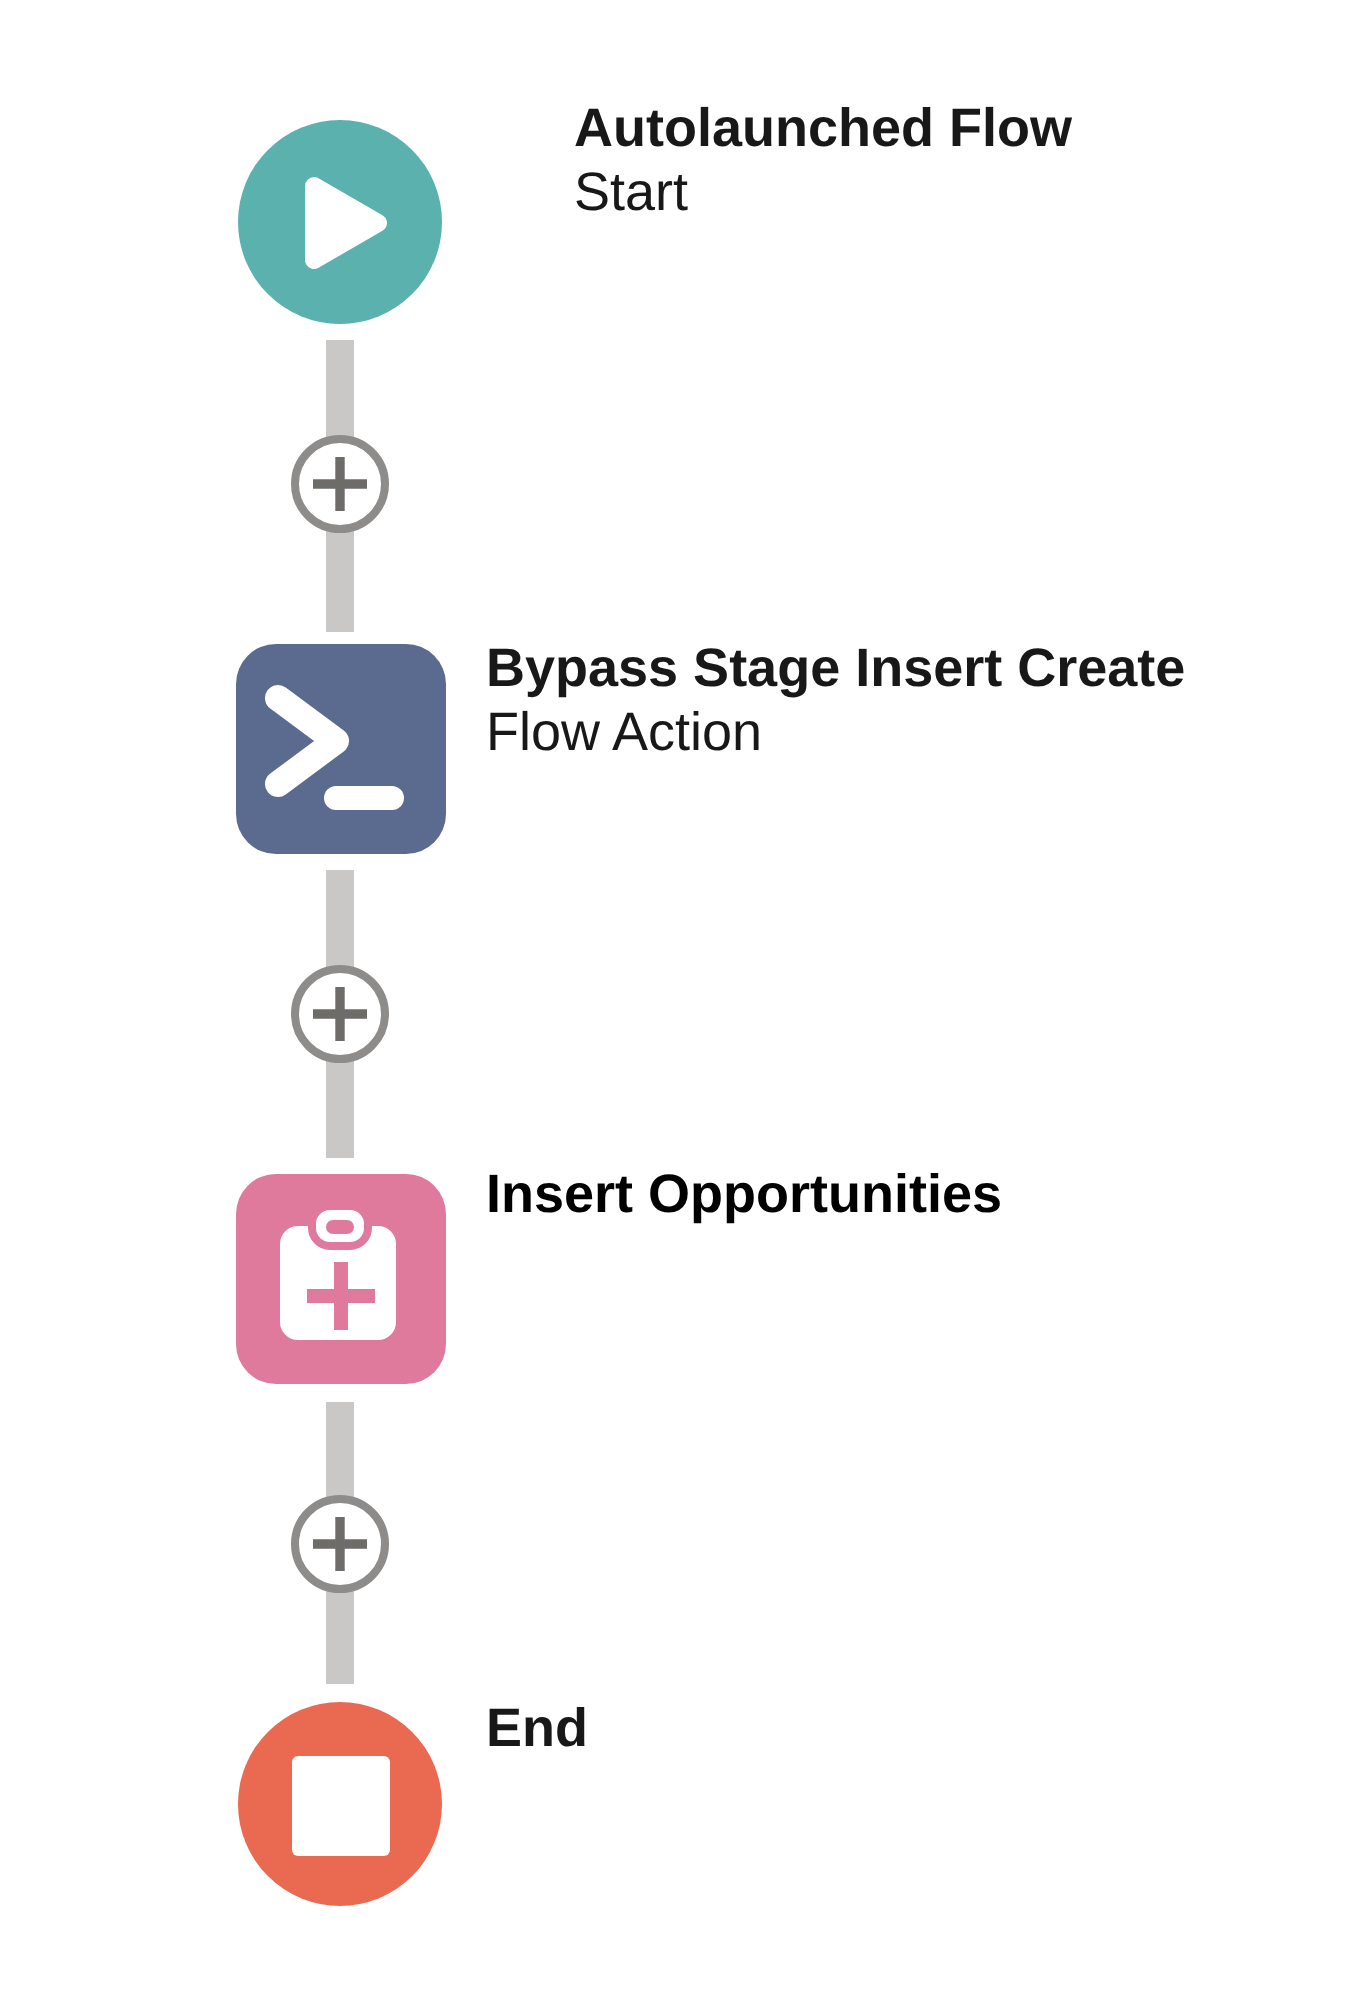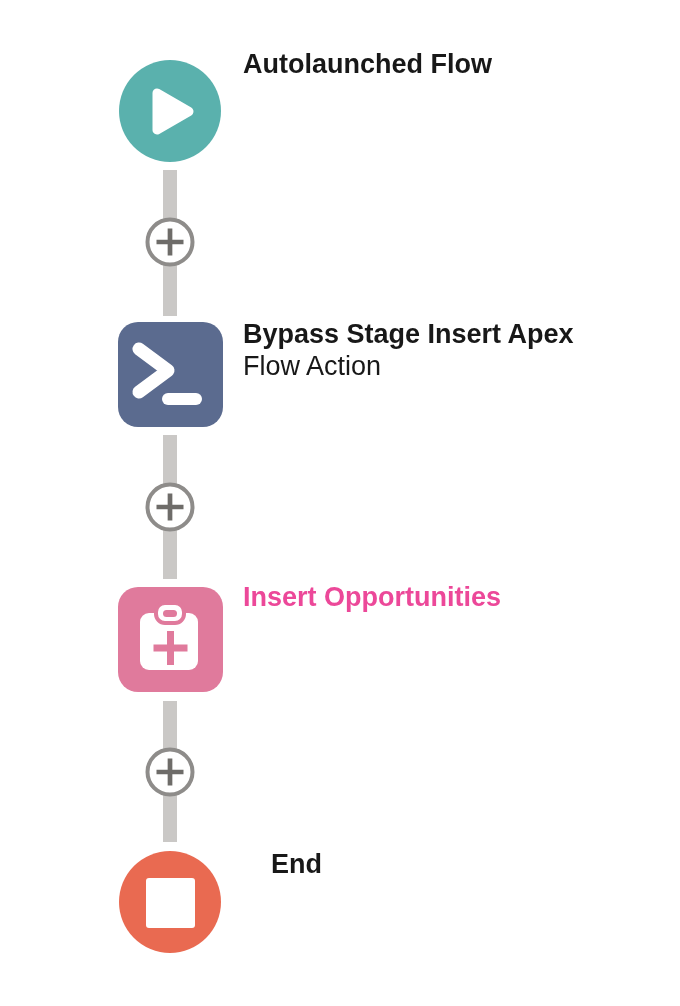--- a/index.html
+++ b/index.html
@@ -35,21 +35,21 @@
   .node svg { display: block; width: 100%; height: 100%; }
   .circle { width: 102px; height: 102px; border-radius: 50%; left: 119px; }
   .square { width: 105px; height: 105px; border-radius: 20px; left: 118px; }
   .n-start  { top: 60px; }
   .n-apex   { top: 322px; }
   .n-create { top: 587px; }
   .n-end    { top: 851px; }
 
   
   .label { position: absolute; left: 243px; }
-  .l-start  { top: 48px; }
+  .l-start  { top: 48px; margin-left: 44px; }
   .l-apex   { top: 318px; }
   .l-create { top: 581px; }
   .l-end    { top: 848px; }
   .title {
     font-size: 27px;
     font-weight: 700;
     line-height: 32px;
     white-space: nowrap;
   }
   .subtitle {
@@ -84,69 +84,70 @@
   <div class="bar bar2" style="background-color: rgb(202, 200, 198);"></div>
   <div class="bar bar3" style="background-color: rgb(202, 200, 198);"></div>
 
   <button class="node circle n-start" aria-label="Autolaunched Flow" style="background-color: rgb(90, 177, 173); color: rgb(90, 177, 173);">
     <svg viewBox="0 0 102 102">
       <path d="M38 33 L70 51.5 L38 70 Z" fill="#ffffff" stroke="#ffffff" stroke-width="9" stroke-linejoin="round"></path>
     </svg>
   </button>
   <div class="label l-start" style="color: rgb(24, 24, 24);">
     <div class="title">Autolaunched Flow</div>
+    <div class="subtitle">Start</div>
   </div>
 
   <button class="plus p1">
     <svg viewBox="0 0 50 50">
       <circle cx="25" cy="25" r="22.5" fill="#ffffff" stroke-width="4" stroke="#8E8C8A"></circle>
       <path d="M25 11.5 V38.5 M11.5 25 H38.5" fill="none" stroke-width="4.7" stroke="#6E6C69"></path>
     </svg>
   </button>
 
   <button class="node square n-apex" aria-label="Bypass Stage Insert Rules" style="background-color: rgb(91, 107, 143); color: rgb(91, 107, 143);">
     <svg viewBox="0 0 105 105">
       <polyline points="21,27 50,48.5 21,70" fill="none" stroke="#ffffff" stroke-width="13" stroke-linecap="round" stroke-linejoin="round"></polyline>
       <line x1="50" y1="77" x2="78" y2="77" stroke="#ffffff" stroke-width="12" stroke-linecap="round"></line>
     </svg>
   </button>
   <div class="label l-apex" style="color: rgb(24, 24, 24);">
-    <div class="title">Bypass Stage Insert Apex</div>
+    <div class="title">Bypass Stage Insert Create</div>
     <div class="subtitle">Flow Action</div>
   </div>
 
   <button class="plus p2">
     <svg viewBox="0 0 50 50">
       <circle cx="25" cy="25" r="22.5" fill="#ffffff" stroke-width="4" stroke="#8E8C8A"></circle>
       <path d="M25 11.5 V38.5 M11.5 25 H38.5" fill="none" stroke-width="4.7" stroke="#6E6C69"></path>
     </svg>
   </button>
 
   <button class="node square n-create" aria-label="Insert Opportunities" style="background-color: rgb(224, 122, 156); color: rgb(224, 122, 156);">
     <svg viewBox="0 0 105 105">
       <rect x="22" y="26" width="58" height="57" rx="9" fill="#ffffff"></rect>
       <rect x="38" y="16" width="28" height="20" rx="9" fill="#ffffff" stroke="currentColor" stroke-width="4"></rect>
       <rect x="45" y="23" width="14" height="7" rx="3.5" fill="currentColor"></rect>
       <path d="M52.5 44 V78 M35.5 61 H69.5" fill="none" stroke="currentColor" stroke-width="7"></path>
     </svg>
   </button>
-  <div class="label l-create" style="color: #ec4899;">
+  <div class="label l-create" style="color: #000000;">
     <div class="title">Insert Opportunities</div>
   </div>
 
   <button class="plus p3">
     <svg viewBox="0 0 50 50">
       <circle cx="25" cy="25" r="22.5" fill="#ffffff" stroke-width="4" stroke="#8E8C8A"></circle>
       <path d="M25 11.5 V38.5 M11.5 25 H38.5" fill="none" stroke-width="4.7" stroke="#6E6C69"></path>
     </svg>
   </button>
 
   <button class="node circle n-end" aria-label="End" style="background-color: rgb(233, 106, 81); color: rgb(233, 106, 81);">
     <svg viewBox="0 0 102 102">
       <rect x="27" y="27" width="49" height="50" rx="3" fill="#ffffff"></rect>
     </svg>
   </button>
-  <div class="label l-end" style="color: rgb(24, 24, 24); margin-left: 28px;">
+  <div class="label l-end" style="color: rgb(24, 24, 24);">
     <div class="title">End</div>
     <div class="subtitle"></div>
   </div>
 
 </div>
 
 </body></html>

